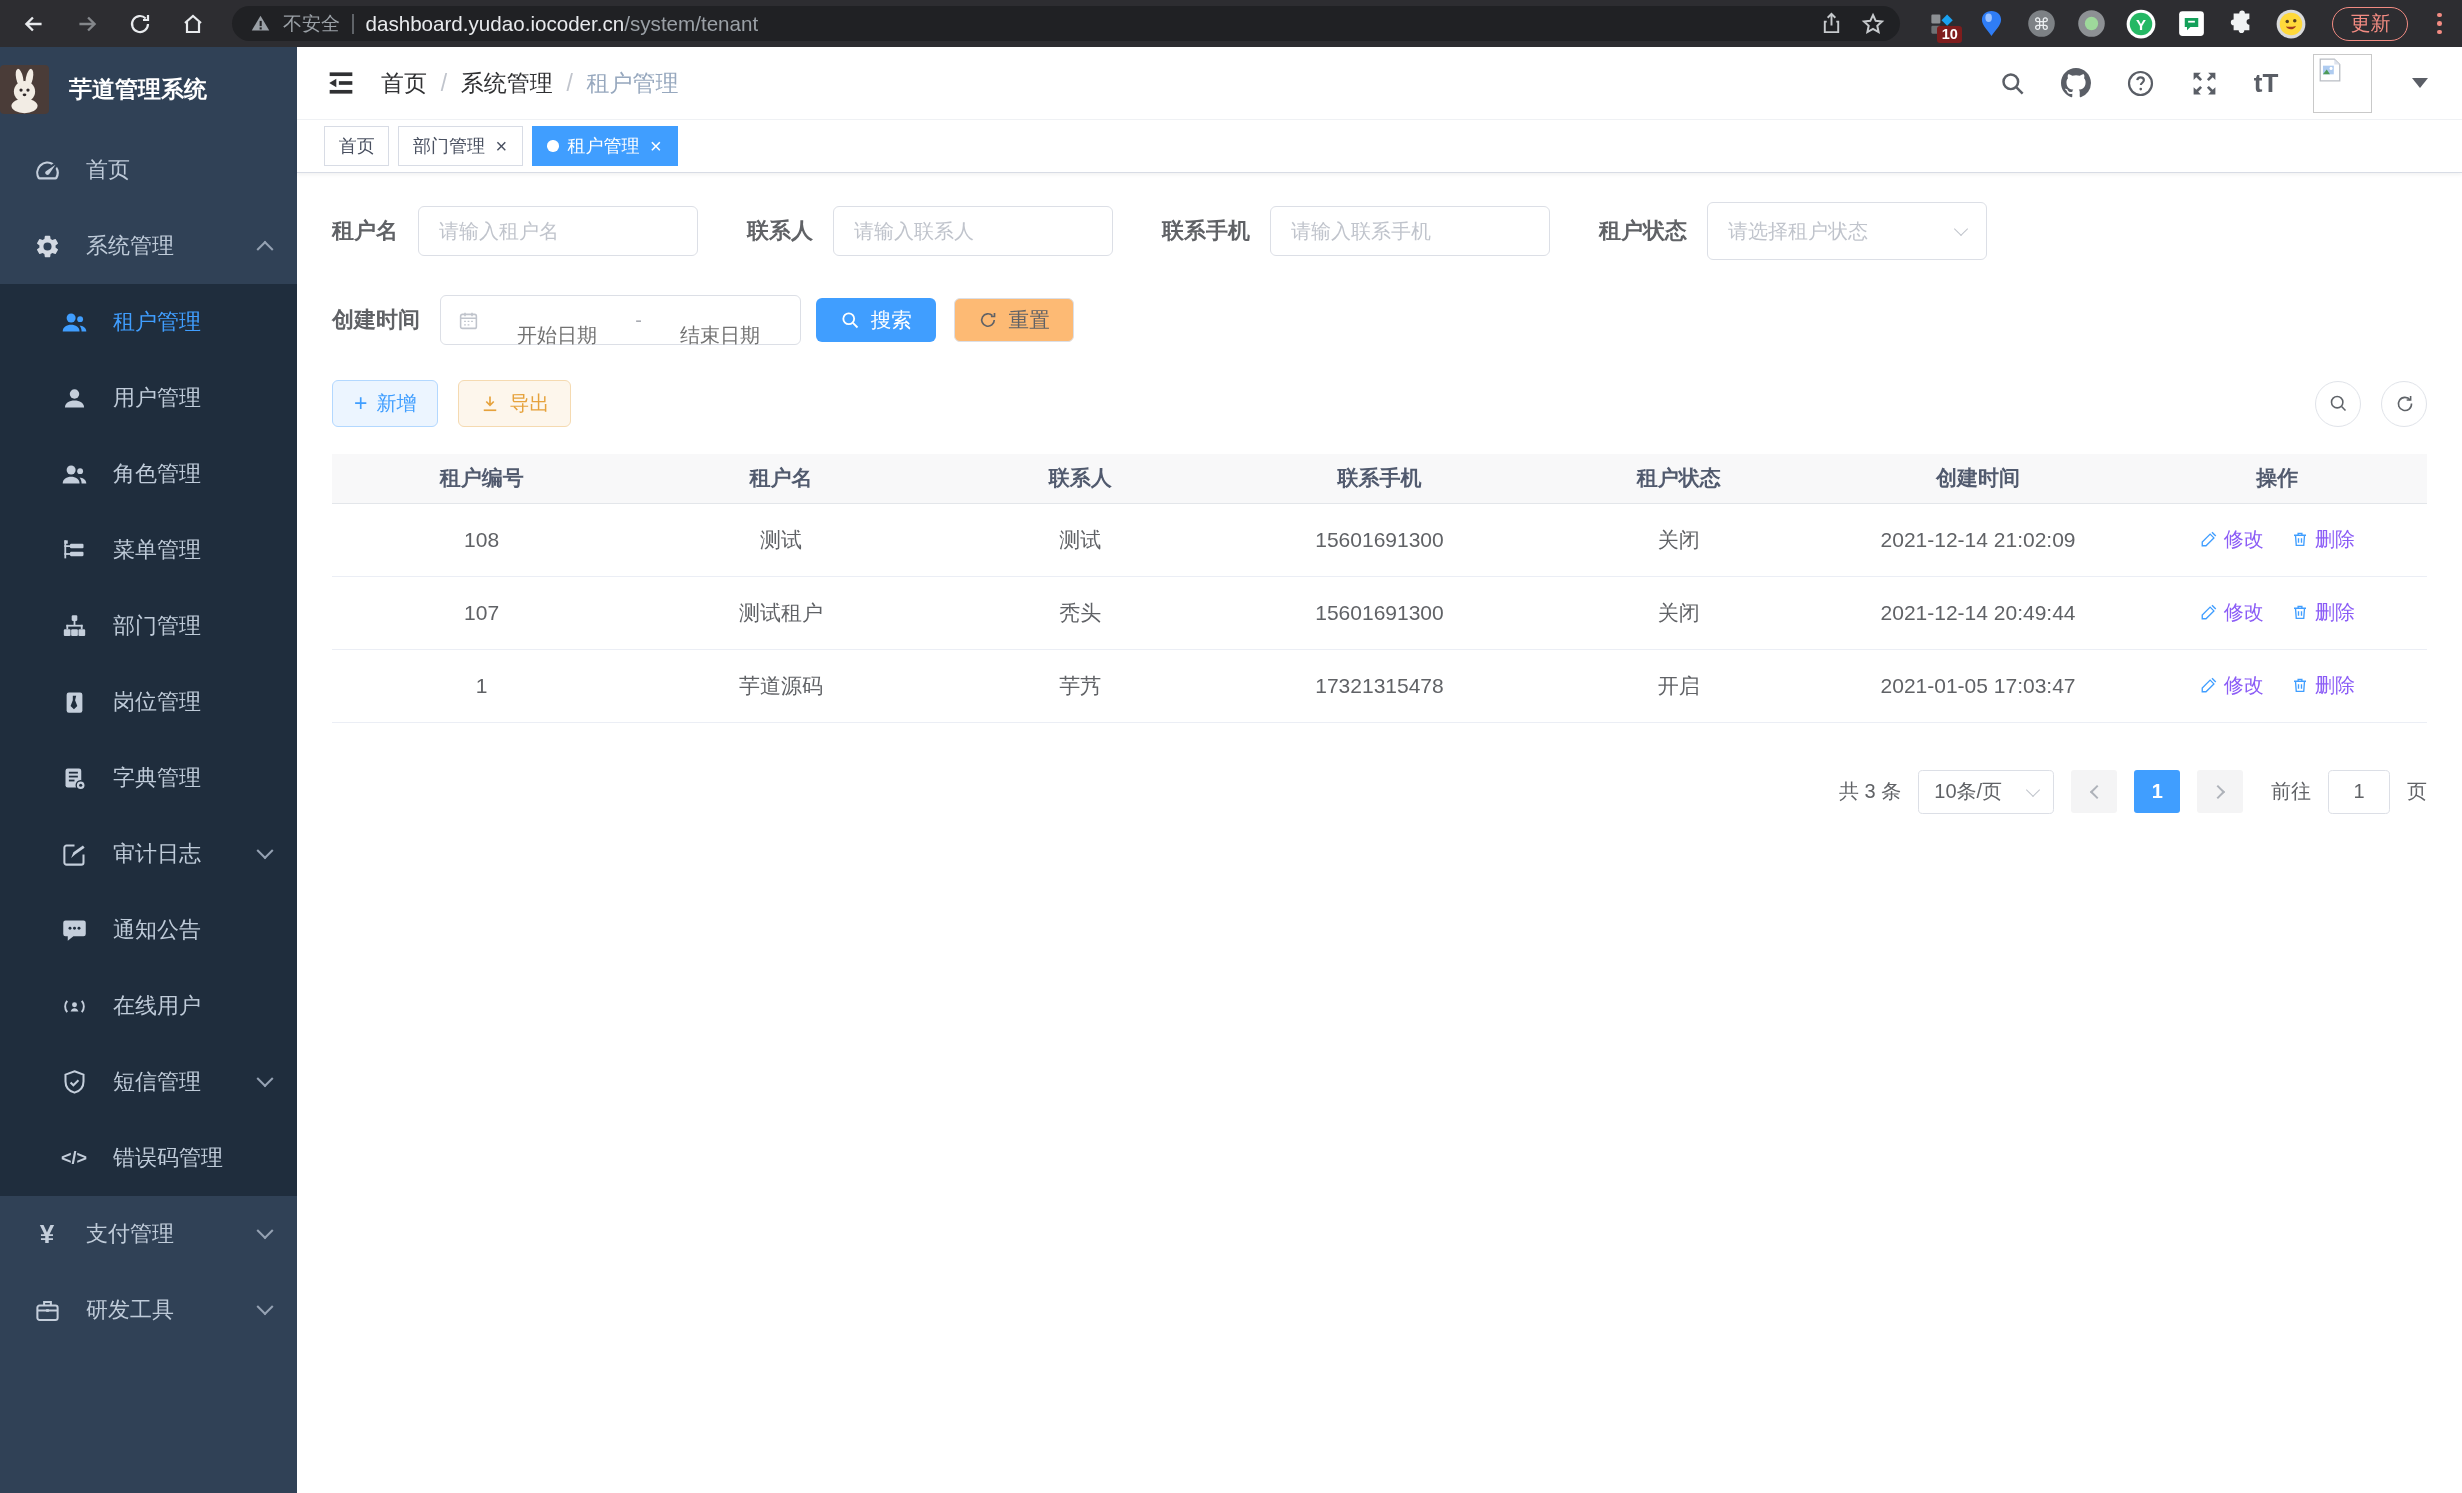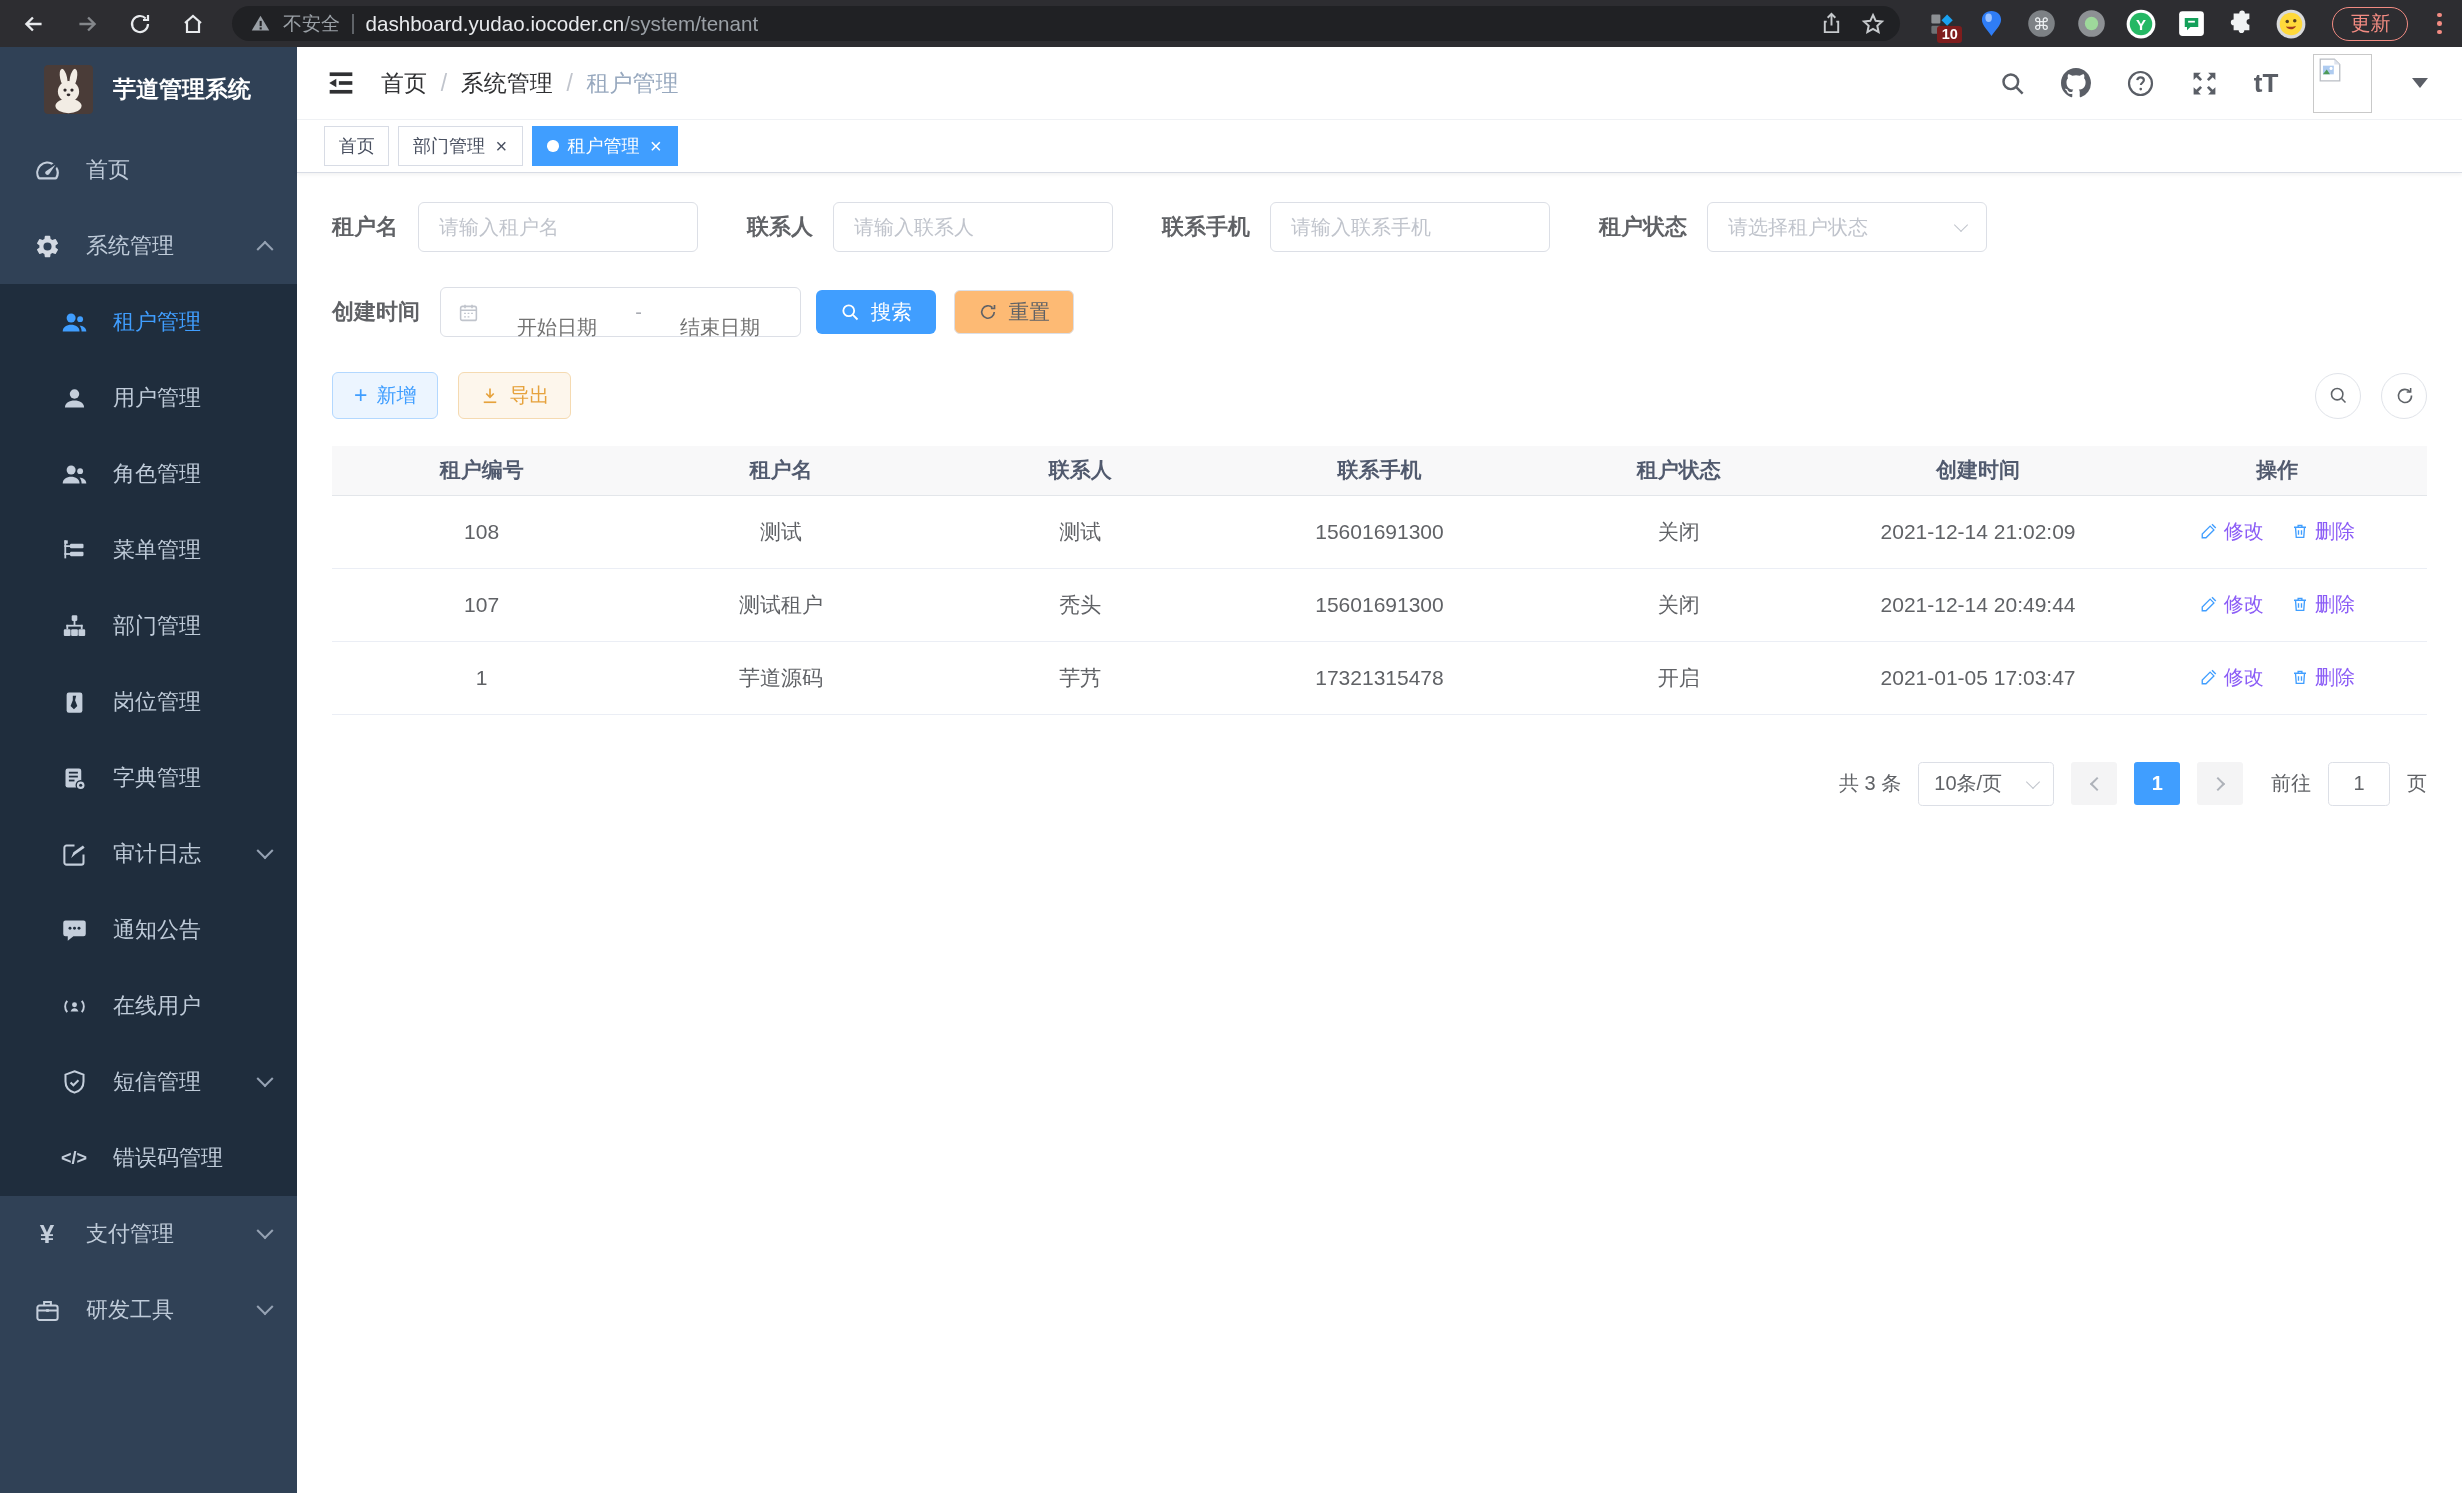--- a/index.html
+++ b/index.html
@@ -25,21 +25,21 @@
   .update-pill { border:1.5px solid #f28b82; color:#f28b82; border-radius:18px; height:34px;
     display:flex; align-items:center; padding:0 17px; font-size:20px; cursor:pointer; }
   .dots3 { display:flex; flex-direction:column; gap:3.8px; margin-left:3px; cursor:pointer; }
   .dots3 i { width:4.6px; height:4.6px; border-radius:50%; background:#f28b82; }
 
   
   .app { display:flex; height:1447px; }
 
   
   .sidebar { width:297px; background:#304156; flex:none; overflow:hidden; }
-  .logo-row { height:85px; display:flex; align-items:center; padding-left:44px; gap:20px; cursor:pointer; }
+  .logo-row { height:85px; display:flex; align-items:center; gap:20px; cursor:pointer; }
   .logo-img { width:49px; height:49px; border-radius:3px; overflow:hidden; flex:none; }
   .logo-title { color:#fff; font-size:23px; font-weight:bold; }
   .menu-item { height:76px; display:flex; align-items:center; padding:0 26px 0 32px;
     font-size:22px; color:#bfcbd9; cursor:pointer; }
   .menu-item.sub { padding-left:59px; background:#1f2d3d; }
   .menu-item.active { color:#409eff; }
   .menu-icon { width:30px; height:30px; margin-right:24px; color:#c4cedb; flex:none;
     display:flex; align-items:center; justify-content:center; font-size:23px; font-weight:bold; }
   .menu-item.active .menu-icon { color:#409eff; }
   .menu-arrow { margin-left:auto; width:12px; height:12px;
@@ -75,21 +75,21 @@
   
   .content { flex:1; padding:29px 35px; }
   .filter-row { display:flex; align-items:center; }
   .filter-row + .filter-row { margin-top:35px; }
   .f-group { display:flex; align-items:center; margin-right:49px; }
   .f-label { font-size:22px; color:#606266; font-weight:bold; margin-right:20px; white-space:nowrap; }
   .f-input { width:280px; height:50px; border:0.8px solid #dcdfe6; border-radius:6px;
     font-size:20px; color:#606266; padding:0 20px; outline:none;
     font-family:"Liberation Sans","DejaVu Sans",sans-serif; }
   .f-input::placeholder { color:#c0c4cc; }
-  .select-box { width:280px; height:50px; border:0.8px solid #dcdfe6; border-radius:6px;
+  .select-box { width:280px; height:58px; border:0.8px solid #dcdfe6; border-radius:6px;
     display:flex; align-items:center; justify-content:space-between; padding:4px 20px;
     color:#c0c4cc; font-size:20px; cursor:pointer; }
   .sel-arrow { width:10px; height:10px; border-right:1.5px solid #c0c4cc; border-bottom:1.5px solid #c0c4cc;
     transform:rotate(45deg) translate(-1.5px,-1.5px); }
   .date-box { width:361px; height:50px; border:0.8px solid #dcdfe6; border-radius:6px;
     display:flex; align-items:center; padding:0 17px; gap:15px; font-size:20px; color:#c0c4cc; cursor:text; }
   .date-ph { flex:1; text-align:center; color:#737373;margin-top:30px; }
   .date-sep { color:#a8abb2; }
   .btn { height:44px; border-radius:6px; display:inline-flex; align-items:center; gap:10.7px;
     font-size:20.6px; padding:0 23px; cursor:pointer; border:0.8px solid transparent; }

